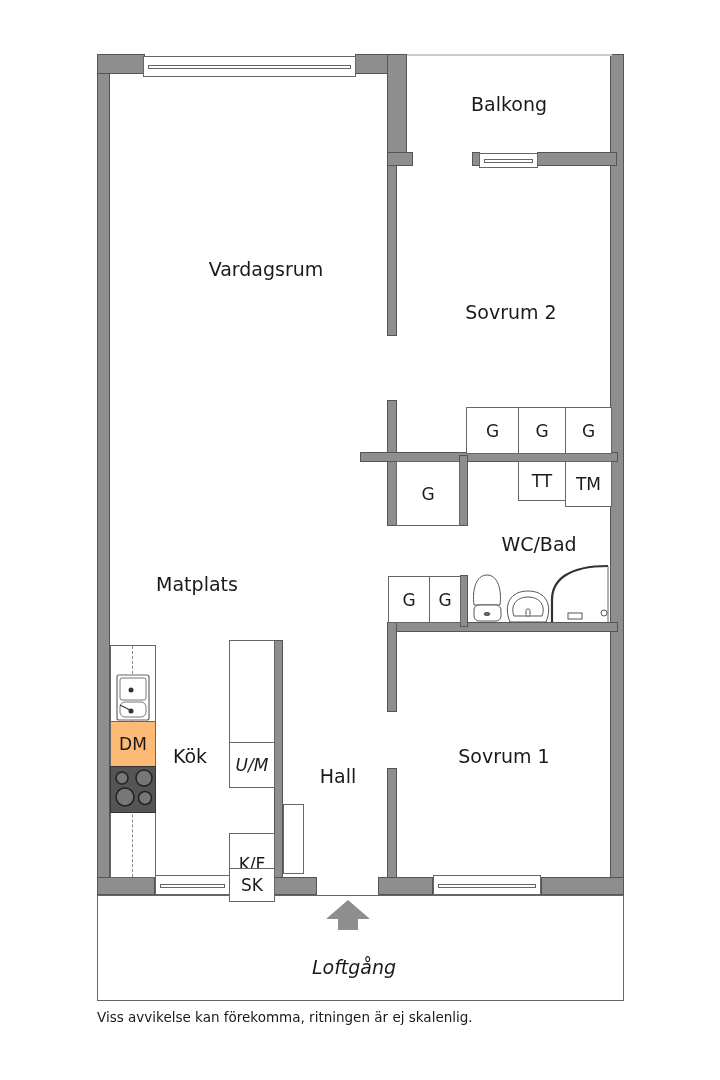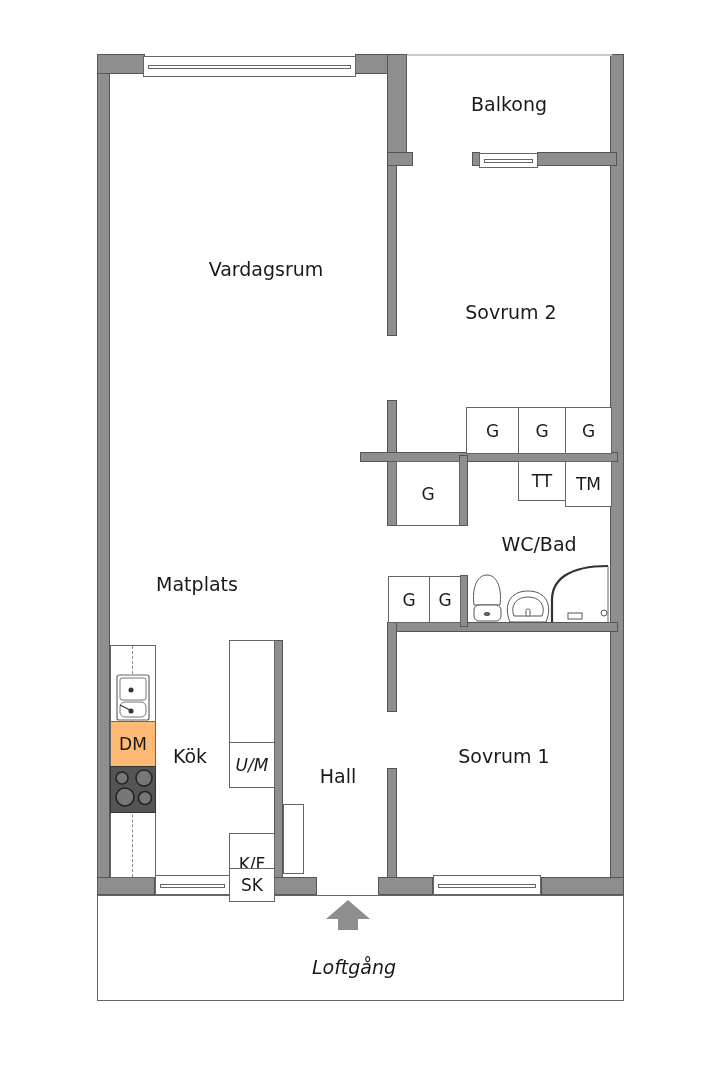--- a/index.html
+++ b/index.html
@@ -137,13 +137,14 @@
   <div class="lbl" style="left:237px;top:269px;margin-left:29px;">Vardagsrum</div>
   <div class="lbl" style="left:509px;top:104px;">Balkong</div>
   <div class="lbl" style="left:511px;top:312px;">Sovrum 2</div>
   <div class="lbl" style="left:539px;top:544px;">WC/Bad</div>
   <div class="lbl" style="left:197px;top:584px;">Matplats</div>
   <div class="lbl" style="left:190px;top:756px;">Kök</div>
   <div class="lbl" style="left:338px;top:776px;">Hall</div>
   <div class="lbl" style="left:504px;top:756px;">Sovrum 1</div>
   <div class="lbl" style="left:354px;top:967px;font-style:italic;">Loftgång</div>
 
+  <div class="abs" style="left:97px;top:1009px;font-size:13.5px;white-space:nowrap;">Viss avvikelse kan förekomma, ritningen är ej skalenlig.</div>
 </div>
 
 </body></html>

